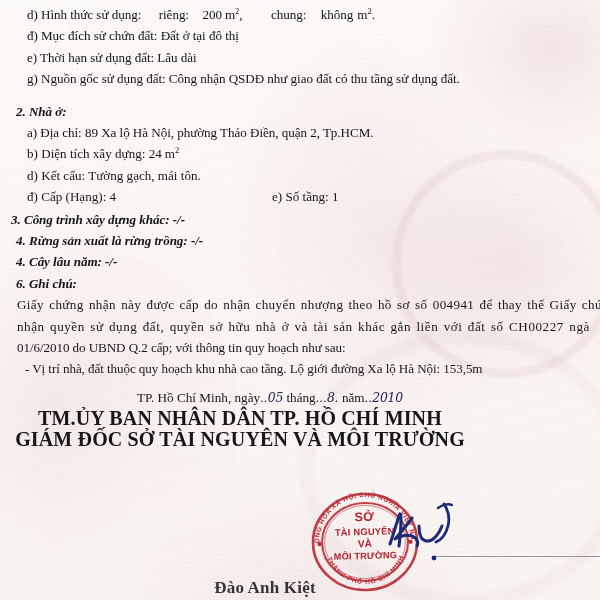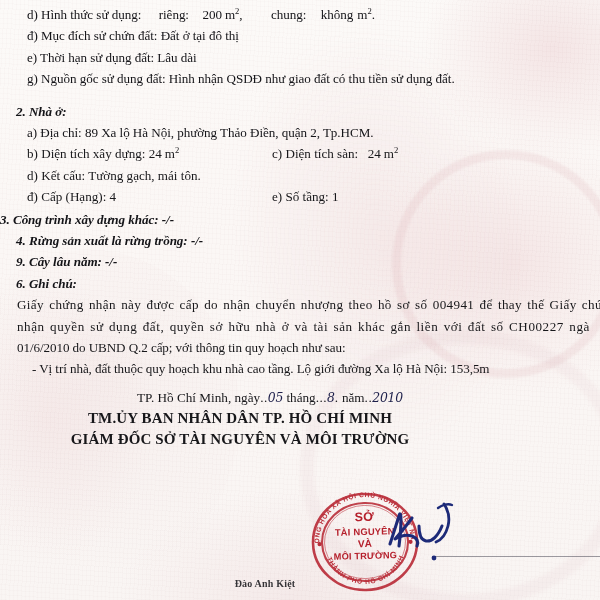--- a/index.html
+++ b/index.html
@@ -154,21 +154,21 @@
   .dots { letter-spacing: 0.5px; }
   .hand {
     font-family: "DejaVu Serif", serif;
     font-style: italic;
     font-size: 12.4px;
     color: #1d1f4a;
     letter-spacing: -0.2px;
   }
   .sign-caps {
     font-weight: bold;
-    font-size: 15px;
+    font-size: 20px;
     line-height: 20.5px;
     white-space: nowrap;
     letter-spacing: 0.15px;
   }
   #tuq-row {
     position: relative;
     display: inline-block;
   }
   #tuq-mark {
     position: absolute;
@@ -210,21 +210,21 @@
     width: 130px; height: 74px;
     z-index: 6;
   }
 
   #signer-name {
     position: absolute;
     left: 0; top: 578px;
     width: 530px;
     text-align: center;
     font-weight: bold;
-    font-size: 10px;
+    font-size: 17px;
     letter-spacing: 0.2px;
     color: #1a1a1e;
     z-index: 4;
     opacity: .88;
   }
 
   
   #rule-right {
     position: absolute;
     left: 432px; top: 556px;
@@ -255,58 +255,53 @@
       <span style="display:inline-block;width:7px;"></span>
       <span>200</span><span style="margin-left:3px;">m</span><sup class="unit">2</sup><span>,</span>
       <span style="display:inline-block;width:22px;"></span>
       <span>chung:</span>
       <span style="display:inline-block;width:8px;"></span>
       <span>không</span><span style="margin-left:4px;">m</span><sup class="unit">2</sup><span>.</span>
     </div>
 
     <div class="line l-indent">đ) Mục đích sử chứn đất: Đất ở tại đô thị</div>
     <div class="line l-indent">e) Thời hạn sử dụng đất: Lâu dài</div>
-    <div class="line l-indent">g) Nguồn gốc sử dụng đất: Hình nhận QSDĐ như giao đất có thu tiền sử dụng đất.</div>
+    <div class="line l-indent">g) Nguồn gốc sử dụng đất: Công nhận QSDĐ như giao đất có thu tầng sử dụng đất.</div>
 
     <div class="line bolditalic" style="padding-left:16px;margin-top:11px;">2. Nhà ở:</div>
 
     <div class="line l-indent">a) Địa chỉ: 89 Xa lộ Hà Nội, phường Thảo Điền, quận 2, Tp.HCM.</div>
 
     <div class="row2">
       <span class="col-a">
         <span>b) Diện tích xây dựng:</span>
         <span>24</span><span style="margin-left:3px;">m</span><sup class="unit">2</sup>
       </span>
-      <span class="col-b">
-        <span>c) Diện tích sàn:</span>
-        <span style="display:inline-block;width:3px;"></span>
-        <span>24</span><span style="margin-left:3px;">m</span><sup class="unit">2</sup>
-      </span>
     </div>
 
     <div class="row2">
       <span class="col-a">d) Kết cấu: Tường gạch, mái tôn.</span>
       <span class="col-b"></span>
     </div>
 
     <div class="row2">
       <span class="col-a">đ) Cấp (Hạng): 4</span>
       <span class="col-b">e) Số tầng: 1</span>
     </div>
 
 
-    <div class="line bolditalic" style="padding-left:0;margin-top:1px;">3. Công trình xây dựng khác:  -/-</div>
+    <div class="line bolditalic" style="padding-left:11px;margin-top:1px;">3. Công trình xây dựng khác:  -/-</div>
     <div class="line bolditalic" style="padding-left:16px;">4. Rừng sản xuất là rừng trồng:  -/-</div>
-    <div class="line bolditalic" style="padding-left:16px;">9. Cây lâu năm: -/-</div>
+    <div class="line bolditalic" style="padding-left:16px;">4. Cây lâu năm: -/-</div>
     <div class="line bolditalic" style="padding-left:16px;">6. Ghi chú:</div>
 
     <div class="para justify" style="padding-left:17px;">Giấy chứng nhận này được cấp do nhận chuyển nhượng theo hồ sơ số 004941 để thay thế Giấy chứn</div>
     <div class="para justify" style="padding-left:17px;letter-spacing:0.55px;">nhận quyền sử dụng đất, quyền sở hữu nhà ở và tài sản khác gắn liền với đất số CH00227 ngà</div>
     <div class="para" style="padding-left:17px;">01/6/2010 do UBND Q.2 cấp; với thông tin quy hoạch như sau:</div>
-    <div class="para" style="padding-left:32px;">- Vị trí nhà, đất thuộc quy hoạch khu nhà cao tầng. Lộ giới đường Xa lộ Hà Nội: 153,5m</div>
+    <div class="para" style="padding-left:25px;">- Vị trí nhà, đất thuộc quy hoạch khu nhà cao tầng. Lộ giới đường Xa lộ Hà Nội: 153,5m</div>
 
   </div>
 
   <div id="sign-block">
 
     <div id="sign-place">
       <span>TP. Hồ Chí Minh, ngày</span><span class="dots">..</span><span class="hand">05</span>
       <span>tháng</span><span class="dots">...</span><span class="hand">8</span><span class="dots">.</span>
       <span>năm</span><span class="dots">..</span><span class="hand">2010</span>
     </div>

